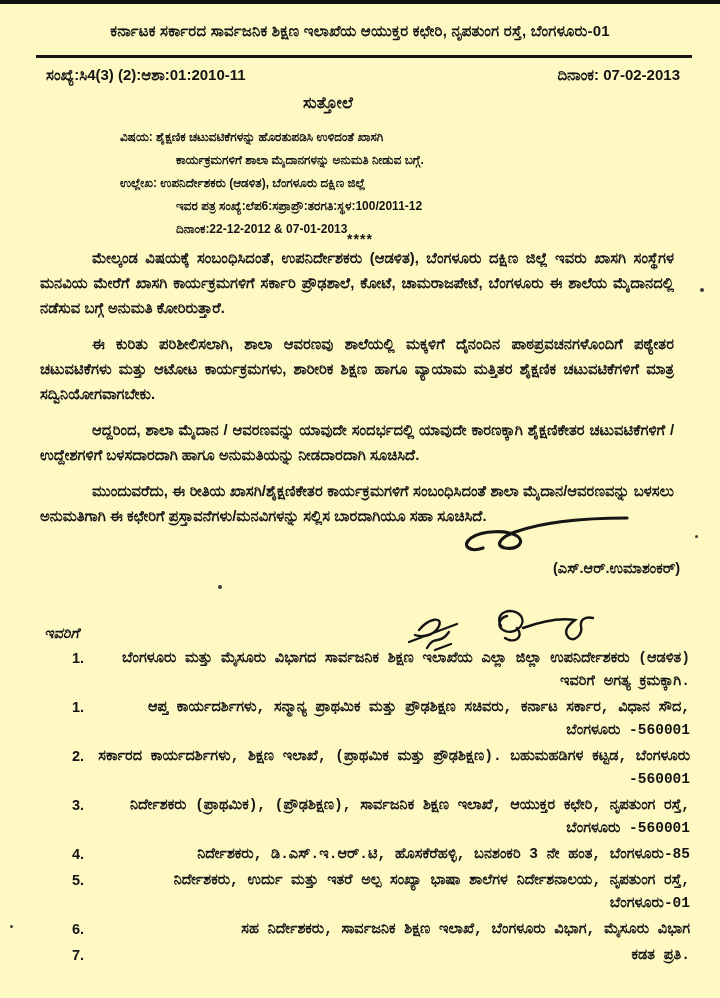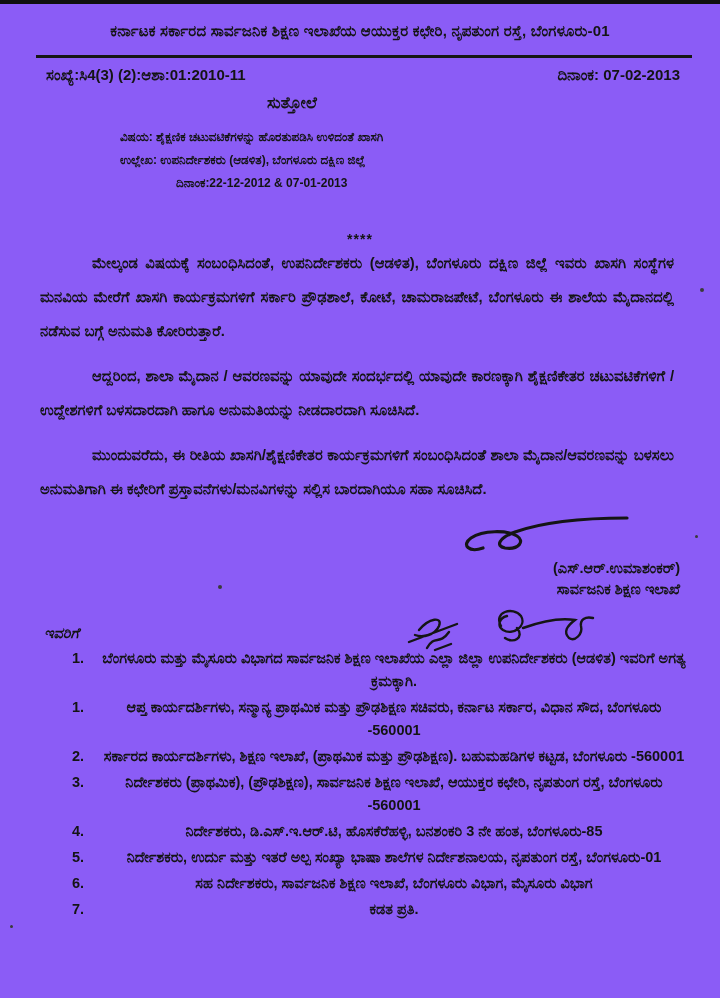--- a/index.html
+++ b/index.html
@@ -1,52 +1,52 @@
 <!DOCTYPE html>
 <html><head>
 <meta charset="utf-8">
 <style>
   html,body{margin:0;padding:0;background:#e8e8e6;}
   .page{
     position:relative;
     width:720px;height:998px;
     margin:0 auto;
-    background:#8b5cf6;
+    background:#fef9c3;
     font-family:"Liberation Sans", sans-serif;
     color:#141414;
     overflow:hidden;
     box-sizing:border-box;
   }
   .top-edge{position:absolute;top:0;left:0;width:720px;height:4px;background:#101010;}
   .letterhead{
     position:absolute;top:22px;left:0;width:720px;
     text-align:center;font-size:15px;font-weight:700;letter-spacing:.2px;
   }
   .head-rule{position:absolute;top:55px;left:36px;width:656px;height:3px;background:#161616;}
   .refrow{position:absolute;top:66px;left:46px;right:40px;display:flex;justify-content:space-between;font-size:15px;font-weight:700;text-align:center;}
-  .doc-title{position:absolute;top:94px;left:0;width:584px;text-align:center;font-size:16px;font-weight:700;}
+  .doc-title{position:absolute;top:94px;left:0;width:584px;text-align:center;font-size:16px;font-weight:700;padding-left:36px;}
   .subject-block{position:absolute;top:126px;left:120px;width:500px;font-size:12px;font-weight:700;line-height:23px;}
   .subject-block .cont{padding-left:56px;}
   .stars{position:absolute;top:231px;left:0;width:720px;text-align:center;font-size:14px;font-weight:700;letter-spacing:1px;}
   .body-text{position:absolute;top:246px;left:40px;width:650px;}
   .body-text p{
     margin:0 16px 11px 0;
-    font-size:14.8px;font-weight:700;line-height:34px;
+    font-size:14.8px;font-weight:700;line-height:25px;
     text-align:justify;text-indent:52px;
   }
   .sig-block{position:absolute;top:512px;left:400px;width:280px;text-align:right;font-size:14.5px;font-weight:700;line-height:21px;}
   .sig-svg{display:block;margin:0 auto -2px auto;}
   .scribble-svg{position:absolute;top:604px;left:405px;}
   .dist{position:absolute;top:622px;left:44px;width:646px;font-size:14.5px;font-weight:700;line-height:23px;}
   .dist .lbl{margin:0 0 2px 0;font-style:italic;}
   .copy-lbl{margin:4px 0 2px -4px;}
   ol.plain{list-style:none;margin:0;padding:0;}
   ol.plain li{display:flex;margin:0 0 3px 0;}
   ol.plain .num{width:26px;flex:0 0 26px;text-align:left;padding-left:28px;box-sizing:content-box;}
-  ol.plain .txt{flex:1;text-align:center;}
+  ol.plain .txt{flex:1;text-align:right;font-family:Liberation Mono, monospace;}
   .speck{position:absolute;border-radius:50%;background:#3a3a3a;}
 </style>
 </head>
 <body>
 
 <div class="page">
 
   <div class="top-edge"></div>
 
   <div class="letterhead">ಕರ್ನಾಟಕ ಸರ್ಕಾರದ ಸಾರ್ವಜನಿಕ ಶಿಕ್ಷಣ ಇಲಾಖೆಯ ಆಯುಕ್ತರ ಕಛೇರಿ, ನೃಪತುಂಗ ರಸ್ತೆ, ಬೆಂಗಳೂರು-01</div>
@@ -54,38 +54,40 @@
 
   <div class="refrow">
     <span>ಸಂಖ್ಯೆ:ಸಿ4(3) (2):ಆಶಾ:01:2010-11</span>
     <span>ದಿನಾಂಕ: 07-02-2013</span>
   </div>
 
   <div class="doc-title">ಸುತ್ತೋಲೆ</div>
 
   <div class="subject-block">
     <div>ವಿಷಯ: ಶೈಕ್ಷಣಿಕ ಚಟುವಟಿಕೆಗಳನ್ನು ಹೊರತುಪಡಿಸಿ ಉಳಿದಂತೆ ಖಾಸಗಿ</div>
+    <div class="cont">ಕಾರ್ಯಕ್ರಮಗಳಿಗೆ ಶಾಲಾ ಮೈದಾನಗಳನ್ನು ಅನುಮತಿ ನೀಡುವ ಬಗ್ಗೆ.</div>
     <div>ಉಲ್ಲೇಖ: ಉಪನಿರ್ದೇಶಕರು (ಆಡಳಿತ), ಬೆಂಗಳೂರು ದಕ್ಷಿಣ ಜಿಲ್ಲೆ</div>
+    <div class="cont">ಇವರ ಪತ್ರ ಸಂಖ್ಯೆ:ಲೆಪ6:ಸಪ್ರಾಪ್ರೌ:ತರಗತಿ:ಸ್ಥಳ:100/2011-12</div>
     <div class="cont">ದಿನಾಂಕ:22-12-2012 &amp; 07-01-2013</div>
   </div>
 
   <div class="stars">****</div>
 
   <div class="body-text">
     <p>ಮೇಲ್ಕಂಡ ವಿಷಯಕ್ಕೆ ಸಂಬಂಧಿಸಿದಂತೆ, ಉಪನಿರ್ದೇಶಕರು (ಆಡಳಿತ), ಬೆಂಗಳೂರು ದಕ್ಷಿಣ ಜಿಲ್ಲೆ ಇವರು ಖಾಸಗಿ ಸಂಸ್ಥೆಗಳ ಮನವಿಯ ಮೇರೆಗೆ ಖಾಸಗಿ ಕಾರ್ಯಕ್ರಮಗಳಿಗೆ ಸರ್ಕಾರಿ ಪ್ರೌಢಶಾಲೆ, ಕೋಟೆ, ಚಾಮರಾಜಪೇಟೆ, ಬೆಂಗಳೂರು ಈ ಶಾಲೆಯ ಮೈದಾನದಲ್ಲಿ ನಡೆಸುವ ಬಗ್ಗೆ ಅನುಮತಿ ಕೋರಿರುತ್ತಾರೆ.</p>
+    <p>ಈ ಕುರಿತು ಪರಿಶೀಲಿಸಲಾಗಿ, ಶಾಲಾ ಆವರಣವು ಶಾಲೆಯಲ್ಲಿ ಮಕ್ಕಳಿಗೆ ದೈನಂದಿನ ಪಾಠಪ್ರವಚನಗಳೊಂದಿಗೆ ಪಠ್ಯೇತರ ಚಟುವಟಿಕೆಗಳು ಮತ್ತು ಆಟೋಟ ಕಾರ್ಯಕ್ರಮಗಳು, ಶಾರೀರಿಕ ಶಿಕ್ಷಣ ಹಾಗೂ ವ್ಯಾಯಾಮ ಮತ್ತಿತರ ಶೈಕ್ಷಣಿಕ ಚಟುವಟಿಕೆಗಳಿಗೆ ಮಾತ್ರ ಸದ್ವಿನಿಯೋಗವಾಗಬೇಕು.</p>
     <p>ಆದ್ದರಿಂದ, ಶಾಲಾ ಮೈದಾನ / ಆವರಣವನ್ನು ಯಾವುದೇ ಸಂದರ್ಭದಲ್ಲಿ ಯಾವುದೇ ಕಾರಣಕ್ಕಾಗಿ ಶೈಕ್ಷಣಿಕೇತರ ಚಟುವಟಿಕೆಗಳಿಗೆ / ಉದ್ದೇಶಗಳಿಗೆ ಬಳಸದಾರದಾಗಿ ಹಾಗೂ ಅನುಮತಿಯನ್ನು ನೀಡದಾರದಾಗಿ ಸೂಚಿಸಿದೆ.</p>
     <p>ಮುಂದುವರೆದು, ಈ ರೀತಿಯ ಖಾಸಗಿ/ಶೈಕ್ಷಣಿಕೇತರ ಕಾರ್ಯಕ್ರಮಗಳಿಗೆ ಸಂಬಂಧಿಸಿದಂತೆ ಶಾಲಾ ಮೈದಾನ/ಆವರಣವನ್ನು ಬಳಸಲು ಅನುಮತಿಗಾಗಿ ಈ ಕಛೇರಿಗೆ ಪ್ರಸ್ತಾವನೆಗಳು/ಮನವಿಗಳನ್ನು ಸಲ್ಲಿಸ ಬಾರದಾಗಿಯೂ ಸಹಾ ಸೂಚಿಸಿದೆ.</p>
   </div>
 
   <div class="sig-block">
     <svg class="sig-svg" width="190" height="48" viewBox="0 0 190 48">
       <path d="M38,36 C24,41 16,33 26,26 C38,18 62,18 72,24 C80,29 74,38 60,36 C50,34 54,26 70,20 C98,10 140,6 182,6" fill="none" stroke="#151515" stroke-width="3.2" stroke-linecap="round"></path>
     </svg>
     <div>(ಎಸ್.ಆರ್.ಉಮಾಶಂಕರ್)</div>
-    <div>ಸಾರ್ವಜನಿಕ ಶಿಕ್ಷಣ ಇಲಾಖೆ</div>
   </div>
 
   <svg class="scribble-svg" width="200" height="52" viewBox="0 0 200 52">
     <path d="M14,26 C24,14 38,12 34,22 C30,31 18,34 10,31 M4,38 L52,20 M22,44 C30,30 34,42 44,28 M30,46 L46,40" fill="none" stroke="#151515" stroke-width="2.4" stroke-linecap="round"></path>
     <path d="M96,22 C88,8 108,2 116,12 C122,22 108,32 98,26 C92,22 94,14 102,12 M112,24 C120,34 108,40 100,34" fill="none" stroke="#151515" stroke-width="2.4" stroke-linecap="round"></path>
     <path d="M118,24 C140,16 158,14 170,16 C162,22 158,28 164,34 C170,38 178,30 176,22 C175,16 180,12 188,14" fill="none" stroke="#151515" stroke-width="2.4" stroke-linecap="round"></path>
   </svg>
 
   <div class="dist">
     <div class="lbl">ಇವರಿಗೆ</div>

